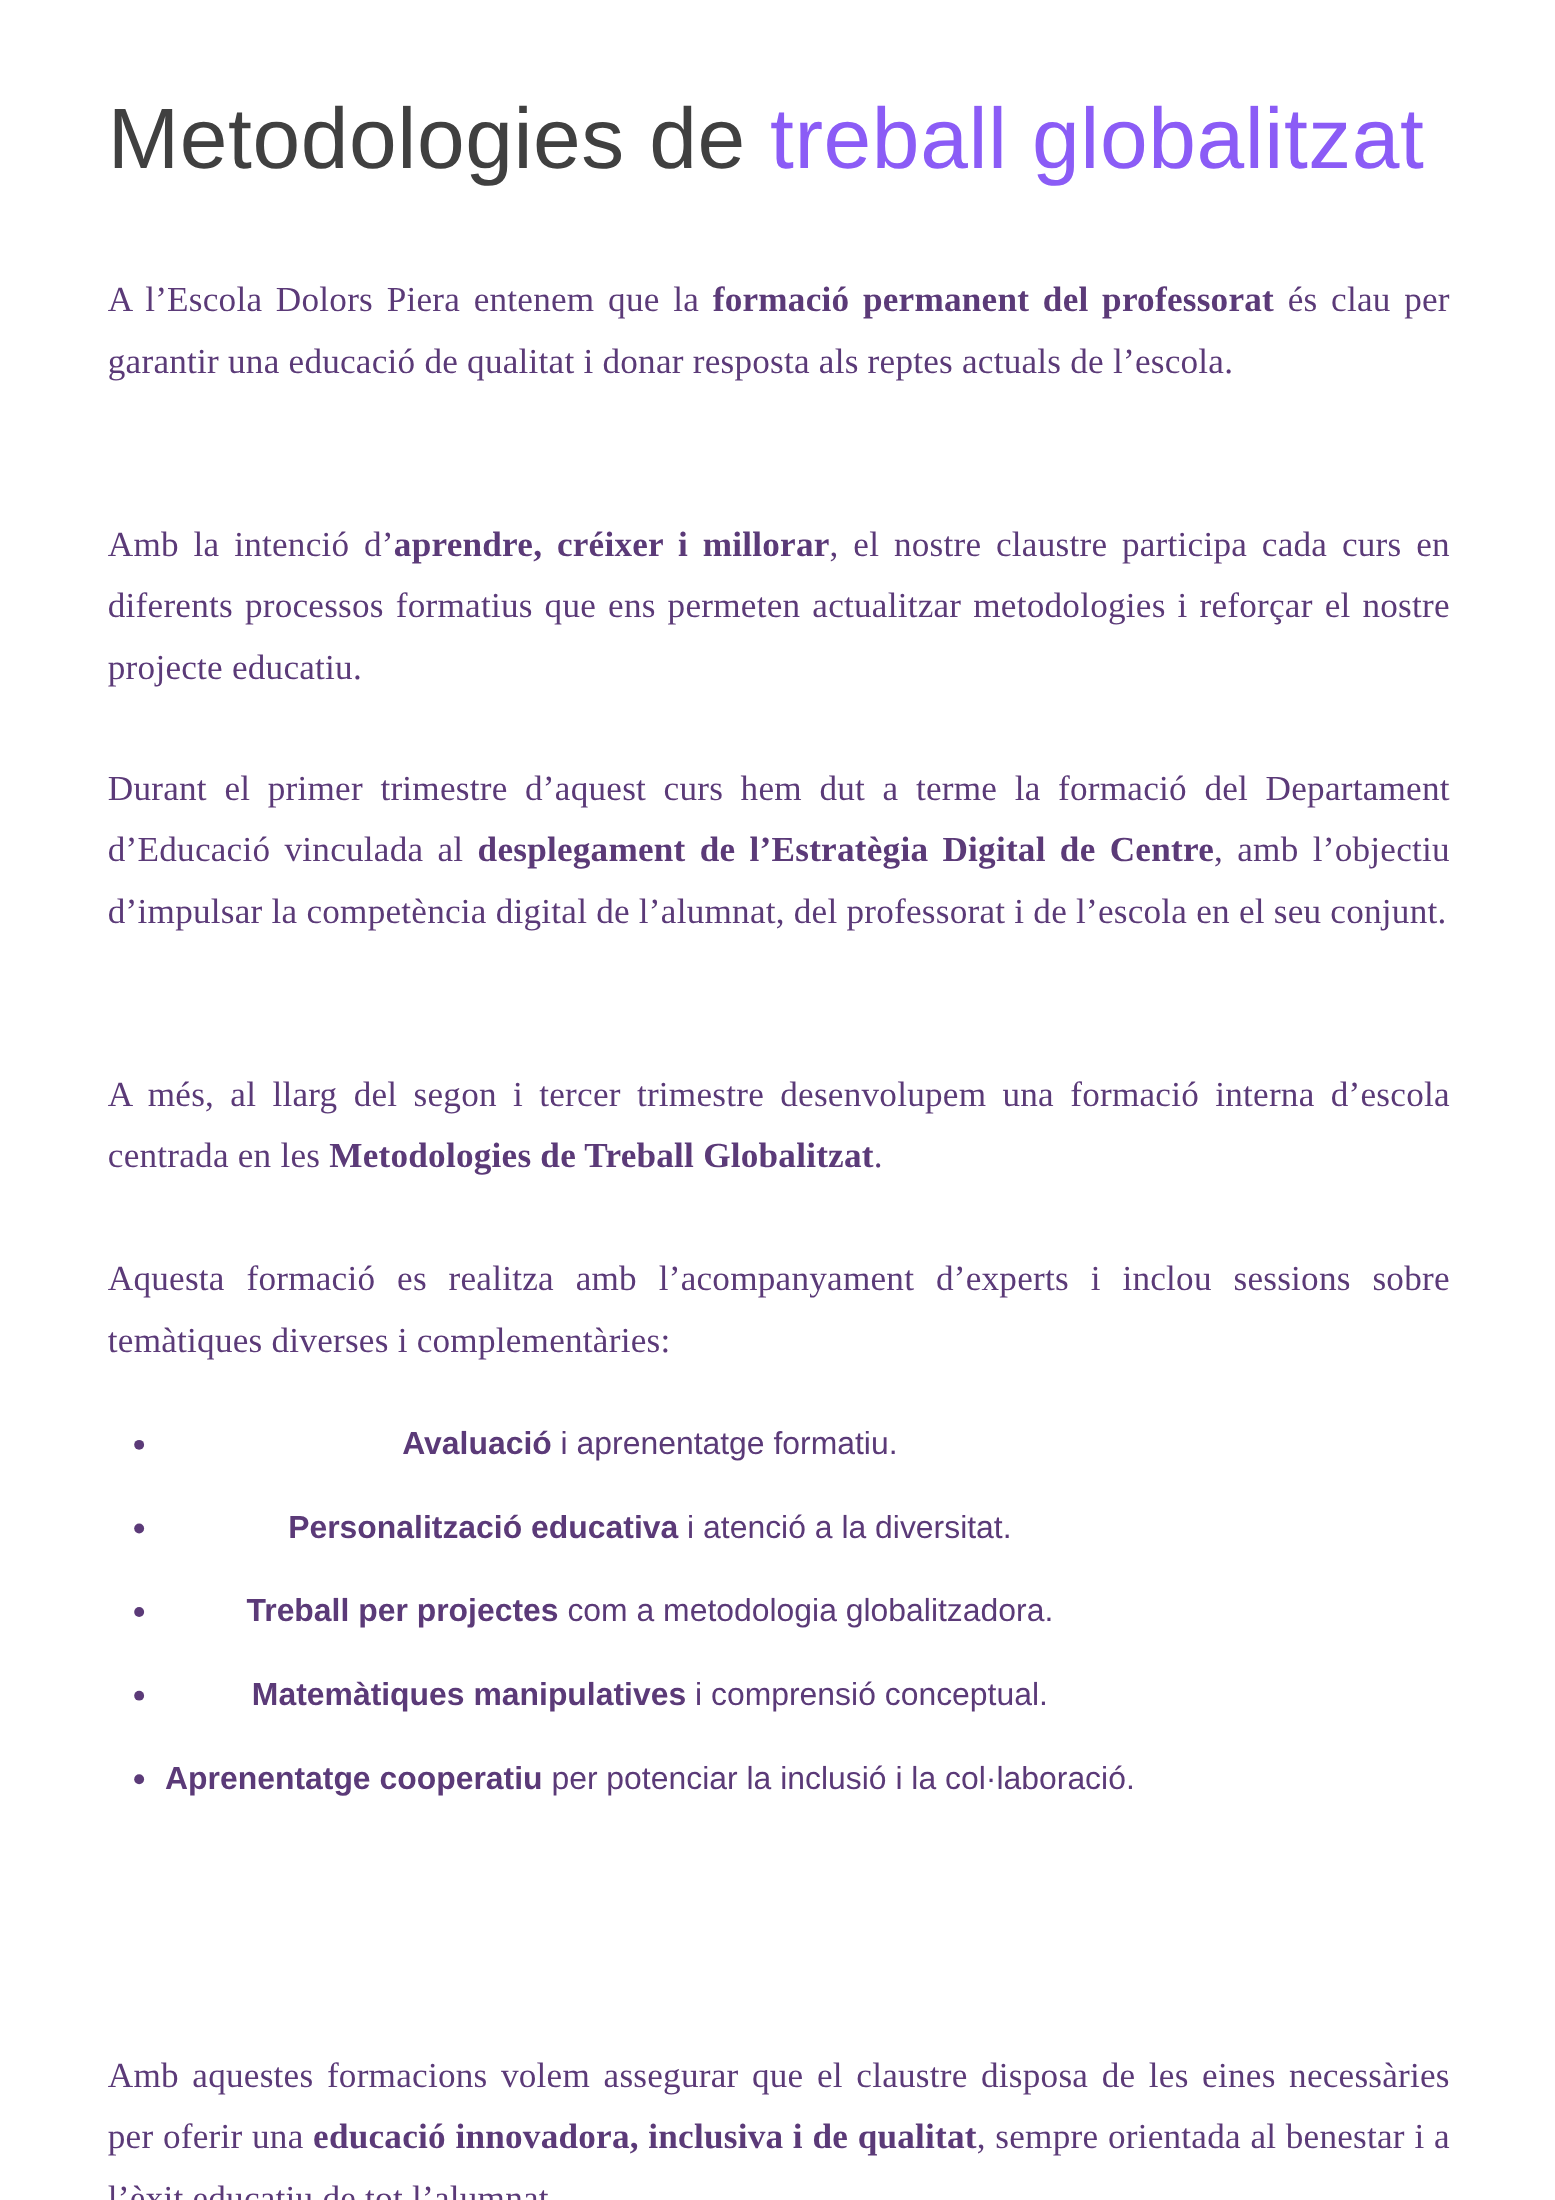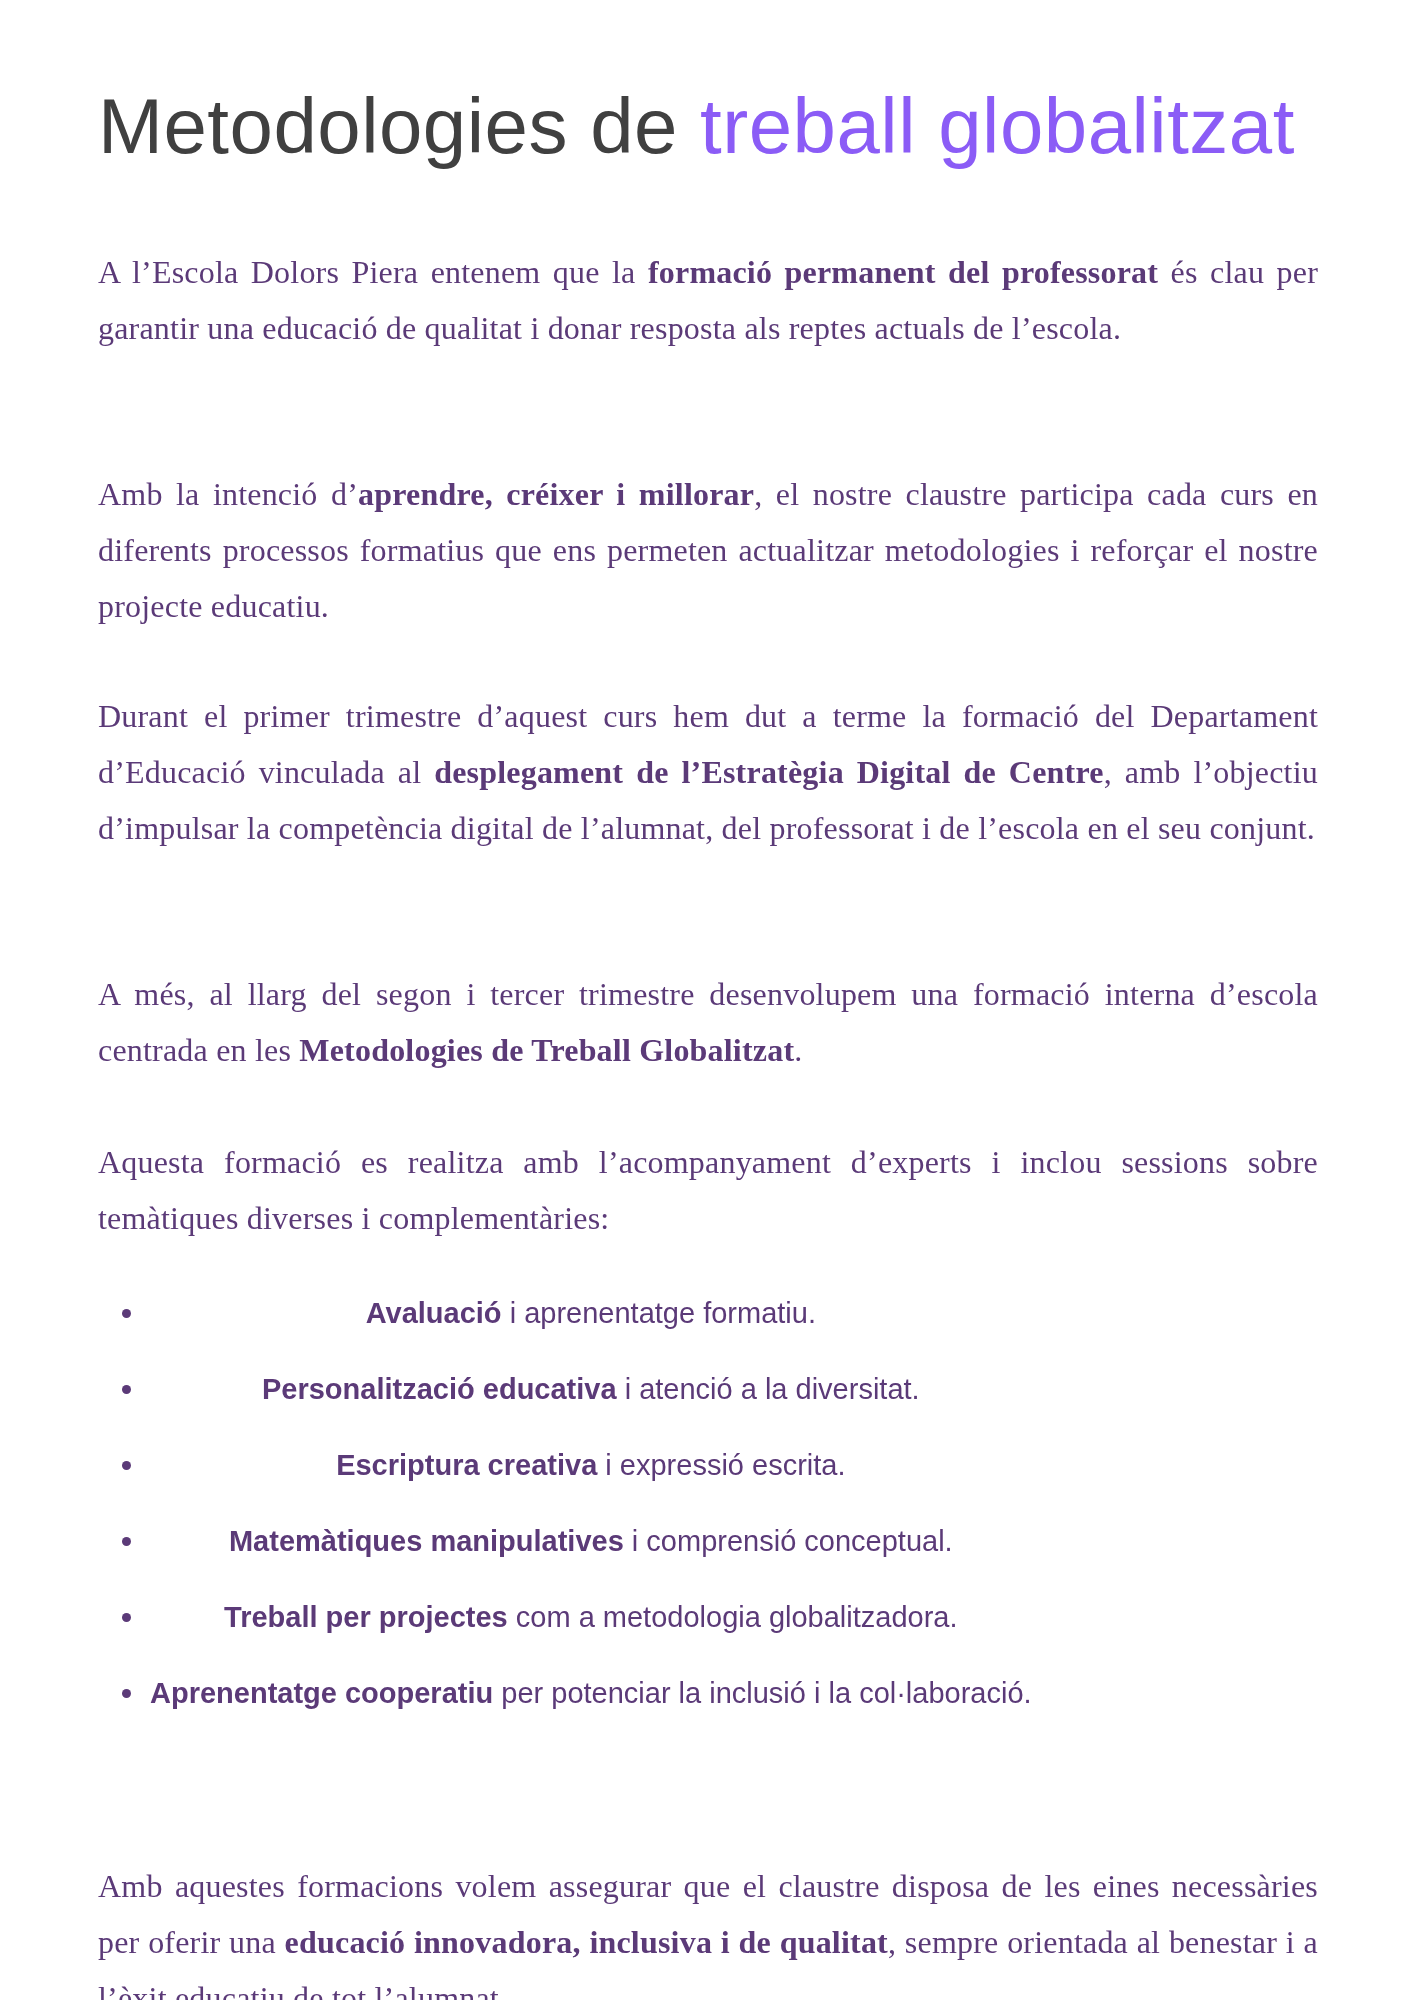--- a/index.html
+++ b/index.html
@@ -32,20 +32,19 @@
 
   <p style="top:688px"><span>Durant el primer trimestre d’aquest curs hem dut a terme la formació del Departament d’Educació vinculada al </span><b>desplegament de l’Estratègia Digital de Centre</b><span>, amb l’objectiu d’impulsar la competència digital de l’alumnat, del professorat i de l’escola en el seu conjunt.</span></p>
 
   <p style="top:966px"><span>A més, al llarg del segon i tercer trimestre desenvolupem una formació interna d’escola centrada en les </span><b>Metodologies de Treball Globalitzat</b><span>.</span></p>
 
   <p style="top:1134px"><span>Aquesta formació es realitza amb l’acompanyament d’experts i inclou sessions sobre temàtiques diverses i complementàries:</span></p>
 
   <ul>
     <li><span class="bullet"></span><b>Avaluació</b><span> i aprenentatge formatiu.</span></li>
     <li><span class="bullet"></span><b>Personalització educativa</b><span> i atenció a la diversitat.</span></li>
-    <li><span class="bullet"></span><b>Escriptura creativa</b><span> i expressió escrita.</span></li>
+    <li><span class="bullet"></span><b>Treball per projectes</b><span> com a metodologia globalitzadora.</span></li>
     <li><span class="bullet"></span><b>Matemàtiques manipulatives</b><span> i comprensió conceptual.</span></li>
-    <li><span class="bullet"></span><b>Treball per projectes</b><span> com a metodologia globalitzadora.</span></li>
     <li><span class="bullet"></span><b>Aprenentatge cooperatiu</b><span> per potenciar la inclusió i la col·laboració.</span></li>
   </ul>
 
   <p style="top:1858px"><span>Amb aquestes formacions volem assegurar que el claustre disposa de les eines necessàries per oferir una </span><b>educació innovadora, inclusiva i de qualitat</b><span>, sempre orientada al benestar i a l’èxit educatiu de tot l’alumnat.</span></p>
 </div>
 
 </body></html>

